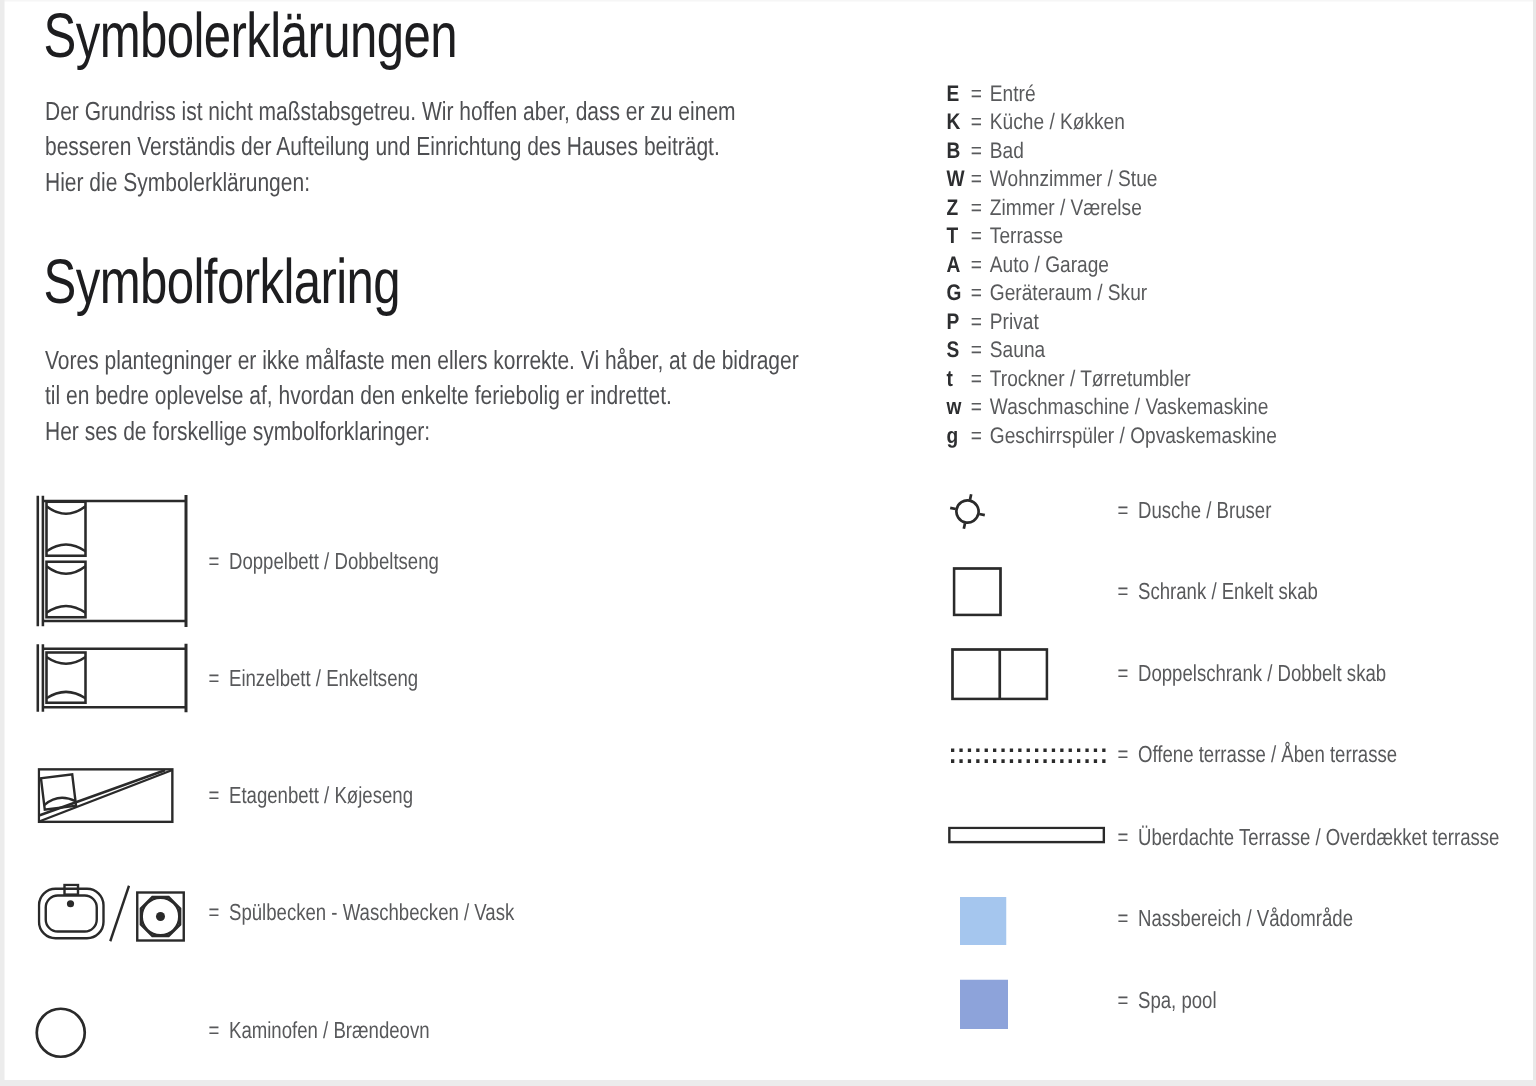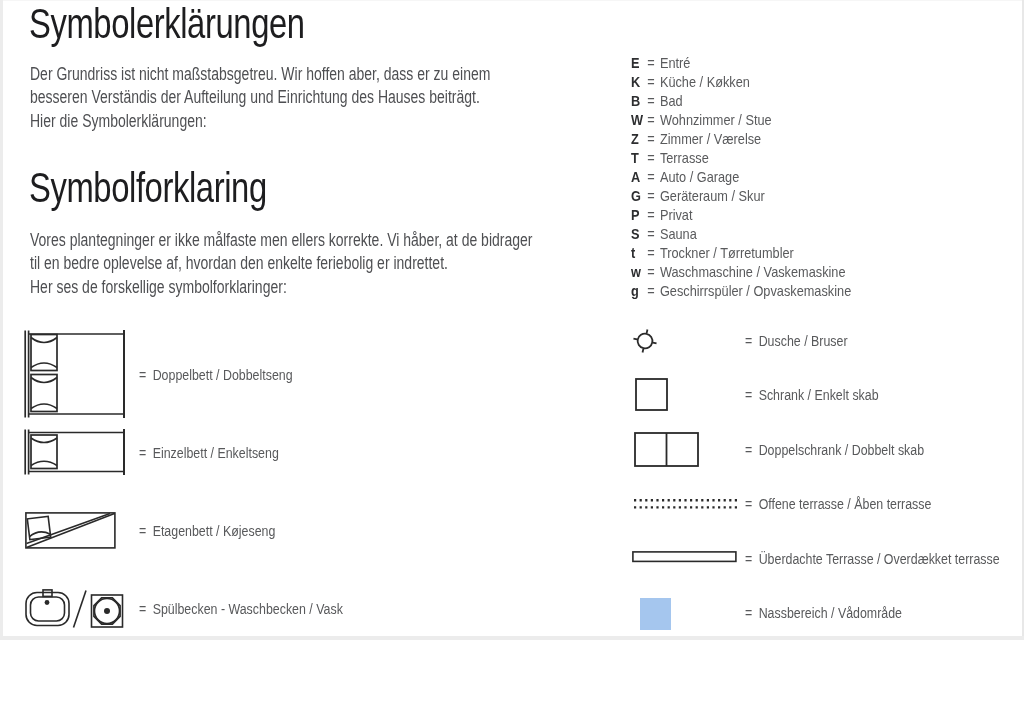--- a/index.html
+++ b/index.html
@@ -1,18 +1,18 @@
 <!DOCTYPE html>
 <html><head>
 <meta charset="utf-8">
 <style>
   html,body{margin:0;padding:0;background:#fff;}
   #page{
     position:relative;
-    width:1024px;height:640px;
+    width:1024px;height:724px;
     background:#ffffff;
     font-family:"Liberation Sans", sans-serif;
     overflow:hidden;
     box-shadow: inset 3px 0 0 #ececec, inset 0 -4px 0 #ececec, inset -2px 0 0 #e8e8e8, inset 0 1px 0 #f6f6f6;
   }
   .title{
     position:absolute;
     font-size:42px;line-height:44px;
     color:#1d1d1f;font-weight:400;letter-spacing:-0.5px;
     transform:scaleX(0.78);transform-origin:0 0;white-space:nowrap;

